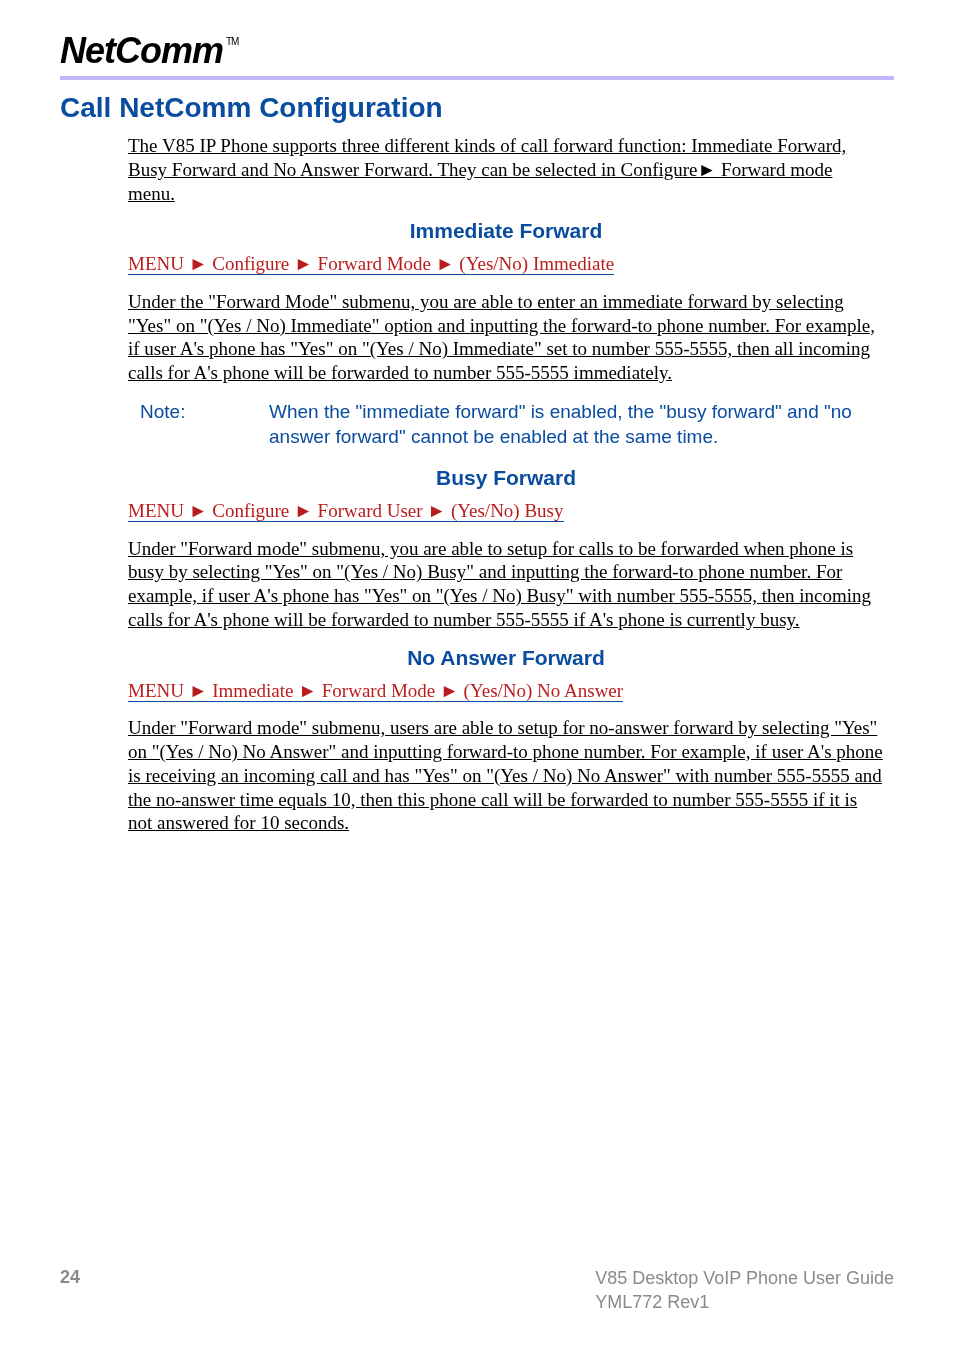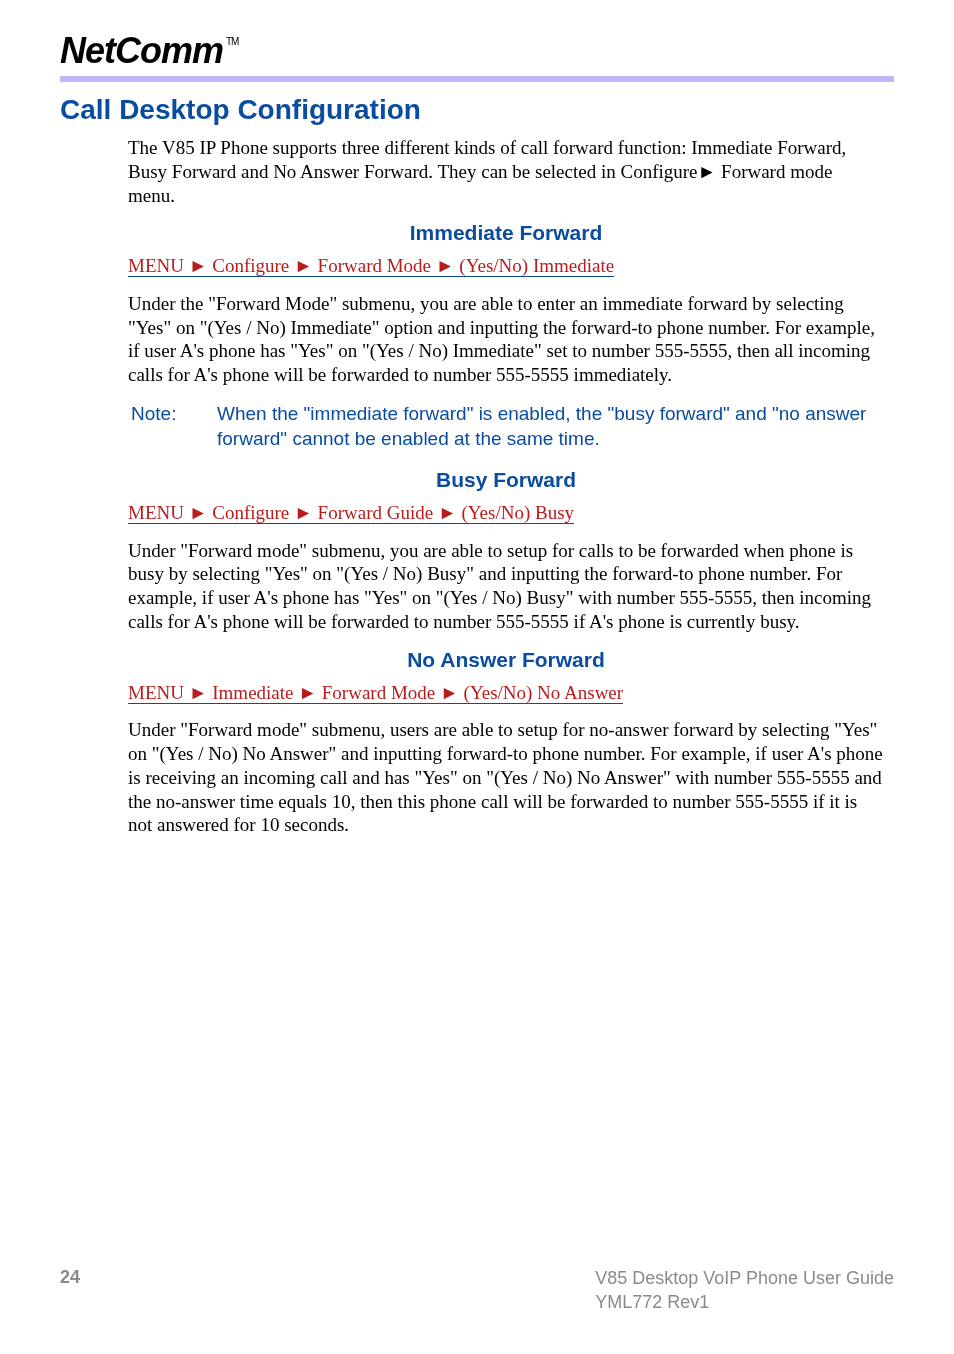--- a/index.html
+++ b/index.html
@@ -11,21 +11,21 @@
     color: #000;
   }
   .page {
     box-sizing: border-box;
     width: 954px;
     min-height: 1354px;
     padding: 30px 60px 40px 60px;
     position: relative;
   }
   .header-bar {
-    border-bottom: 6px solid #c4b5fd;
+    border-bottom: 4px solid #c4b5fd;
     padding-bottom: 4px;
     margin-bottom: 12px;
   }
   .logo {
     font-family: 'Arial Black', Arial, sans-serif;
     font-style: italic;
     font-weight: 900;
     font-size: 36px;
     letter-spacing: -1px;
     color: #000;
@@ -49,20 +49,21 @@
     margin: 0 0 10px 0;
   }
   .body-indent {
     margin-left: 68px;
     margin-right: 10px;
   }
   .para {
     font-size: 19px;
     line-height: 1.25;
     margin: 0 0 14px 0;
+    text-decoration: underline;
   }
   .h2 {
     font-family: 'Trebuchet MS', 'Segoe UI', Arial, sans-serif;
     font-weight: 700;
     color: #0a4ca0;
     font-size: 21px;
     margin: 0 0 8px 0;
     text-align: center;
   }
   .menupath {
@@ -75,22 +76,23 @@
   }
   .menupath-wrap {
     margin: 0 0 12px 0;
     line-height: 1.2;
   }
   .note-row {
     display: flex;
     font-family: Arial, Helvetica, sans-serif;
     color: #0a4ca0;
     font-size: 19px;
-    margin: 0 0 16px 3px;
+    margin: 0 0 16px 12px;
     line-height: 1.35;
+    gap: 43px;
   }
   .note-label {
     width: 86px;
     flex: 0 0 86px;
   }
   .note-text {
     flex: 1;
   }
   .footer {
     position: absolute;
@@ -116,39 +118,39 @@
 <body>
 
 <div class="page">
 
   <div class="header-bar">
     <span class="logo">
       <span>NetComm</span><span class="tm">TM</span>
     </span>
   </div>
 
-  <div class="h1">Call Desktop Configuration</div>
+  <div class="h1">Call NetComm Configuration</div>
 
   <div class="body-indent">
 
     <p class="para">The V85 IP Phone supports three different kinds of call forward function: Immediate Forward, Busy Forward and No Answer Forward. They can be selected in Configure► Forward mode menu.</p>
 
     <div class="h2">Immediate Forward</div>
     <div class="menupath-wrap">
       <span class="menupath">MENU ► Configure ► Forward Mode ► (Yes/No) Immediate</span>
     </div>
     <p class="para">Under the "Forward Mode" submenu, you are able to enter an immediate forward by selecting "Yes" on "(Yes / No) Immediate" option and inputting the forward-to phone number. For example, if user A's phone has "Yes" on "(Yes / No) Immediate" set to number 555-5555, then all incoming calls for A's phone will be forwarded to number 555-5555 immediately.</p>
     <div class="note-row">
       <div class="note-label">Note:</div>
       <div class="note-text">When the "immediate forward" is enabled, the "busy forward" and "no answer forward" cannot be enabled at the same time.</div>
     </div>
 
     <div class="h2">Busy Forward</div>
     <div class="menupath-wrap">
-      <span class="menupath">MENU ► Configure ► Forward Guide ► (Yes/No) Busy</span>
+      <span class="menupath">MENU ► Configure ► Forward User ► (Yes/No) Busy</span>
     </div>
     <p class="para">Under "Forward mode" submenu, you are able to setup for calls to be forwarded when phone is busy by selecting "Yes" on "(Yes / No) Busy" and inputting the forward-to phone number. For example, if user A's phone has "Yes" on "(Yes / No) Busy" with number 555-5555, then incoming calls for A's phone will be forwarded to number 555-5555 if A's phone is currently busy.</p>
 
     <div class="h2">No Answer Forward</div>
     <div class="menupath-wrap">
       <span class="menupath">MENU ► Immediate ► Forward Mode ► (Yes/No) No Answer</span>
     </div>
     <p class="para">Under "Forward mode" submenu, users are able to setup for no-answer forward by selecting "Yes" on "(Yes / No) No Answer" and inputting forward-to phone number. For example, if user A's phone is receiving an incoming call and has "Yes" on "(Yes / No) No Answer" with number 555-5555 and the no-answer time equals 10, then this phone call will be forwarded to number 555-5555 if it is not answered for 10 seconds.</p>
 
   </div>

